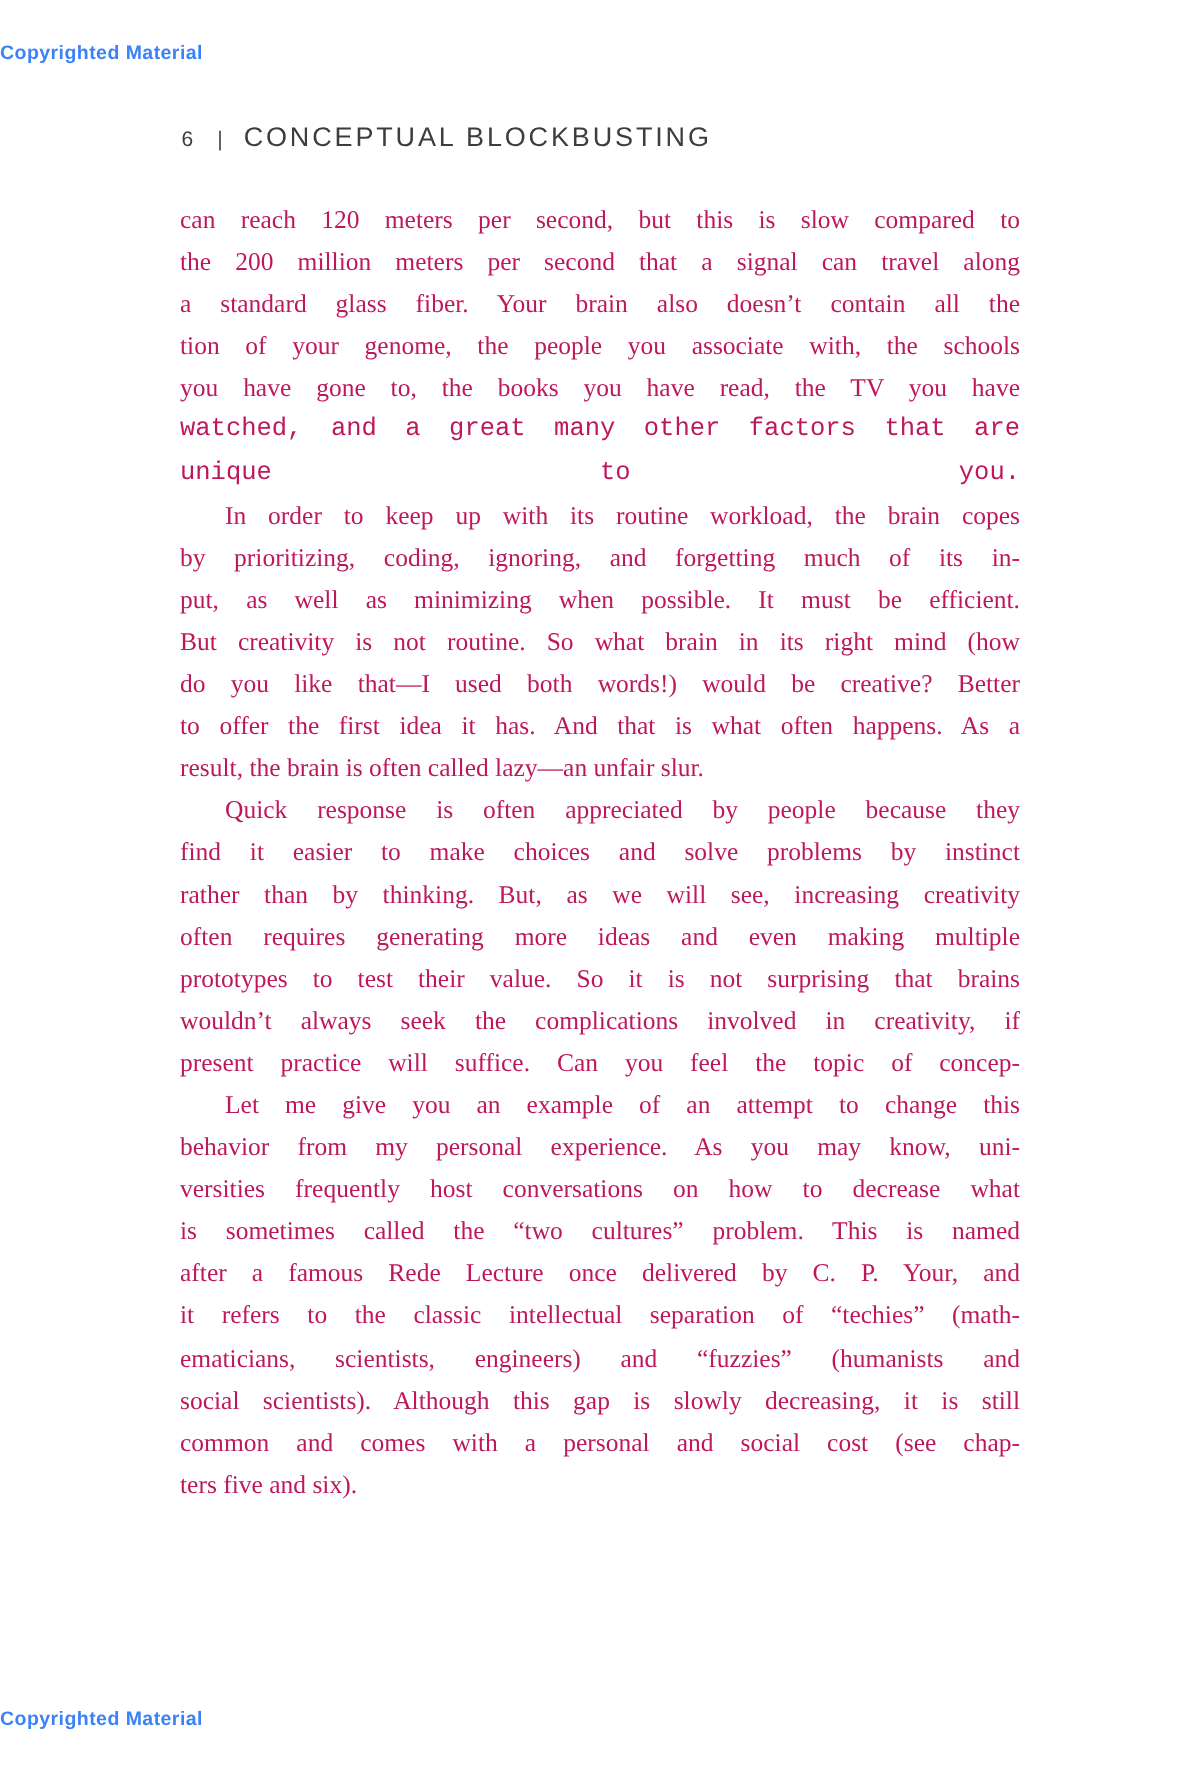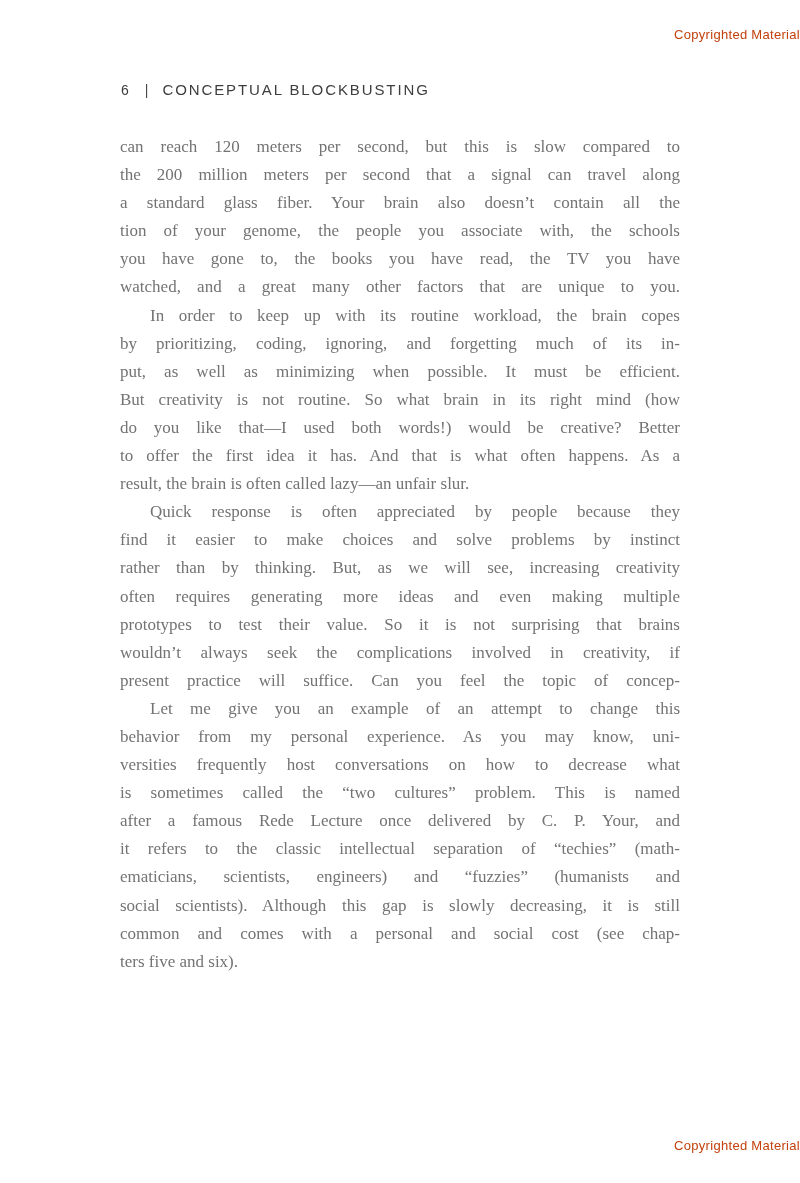--- a/index.html
+++ b/index.html
@@ -11,25 +11,25 @@
     position: relative;
     width: 800px;
     height: 1183px;
     background: #ffffff;
     overflow: hidden;
   }
   .copyright {
     position: absolute;
     left: 0;
     width: 100%;
-    text-align: right;
+    text-align: left;
     font-family: "Liberation Sans", sans-serif;
-    font-weight: 400;
+    font-weight: 700;
     font-size: 13px;
-    color: #c2410c;
+    color: #3b82f6;
     letter-spacing: 0.3px;
   }
   .copyright.top { top: 27px; }
   .copyright.bottom { top: 1138px; }
   .running-head {
     position: absolute;
     top: 81px;
     left: 121px;
     display: flex;
     align-items: baseline;
@@ -40,43 +40,44 @@
   .running-head .pagenum {
     font-size: 14px;
   }
   .running-head .sep {
     margin: 0 14px 0 16px;
     color: #4a4a4a;
     font-weight: 400;
   }
   .running-head .head-title {
     letter-spacing: 1.9px;
-    font-size: 15px;
+    font-size: 18px;
     text-align: right;
   }
   .body-text {
     position: absolute;
     top: 133px;
     left: 120px;
     width: 560px;
     font-family: "Liberation Serif", serif;
     font-size: 17px;
     line-height: 28.1px;
-    color: #737373;
+    color: #be185d;
   }
   .paragraph { margin: 0; }
   .line {
     text-align: justify;
     text-align-last: justify;
   }
   .line.last {
     text-align-last: left;
   }
   .line.last.fill {
     text-align-last: justify;
+    font-family: Liberation Mono, monospace;
   }
   .paragraph.indent .line.first {
     text-indent: 30px;
   }
 </style>
 </head>
 <body>
 
 <div class="page">
 

